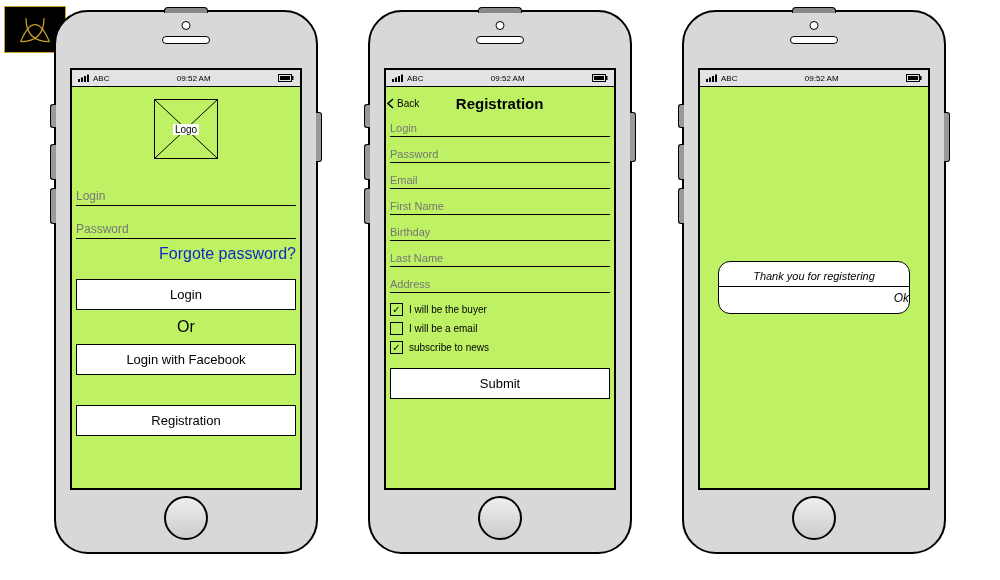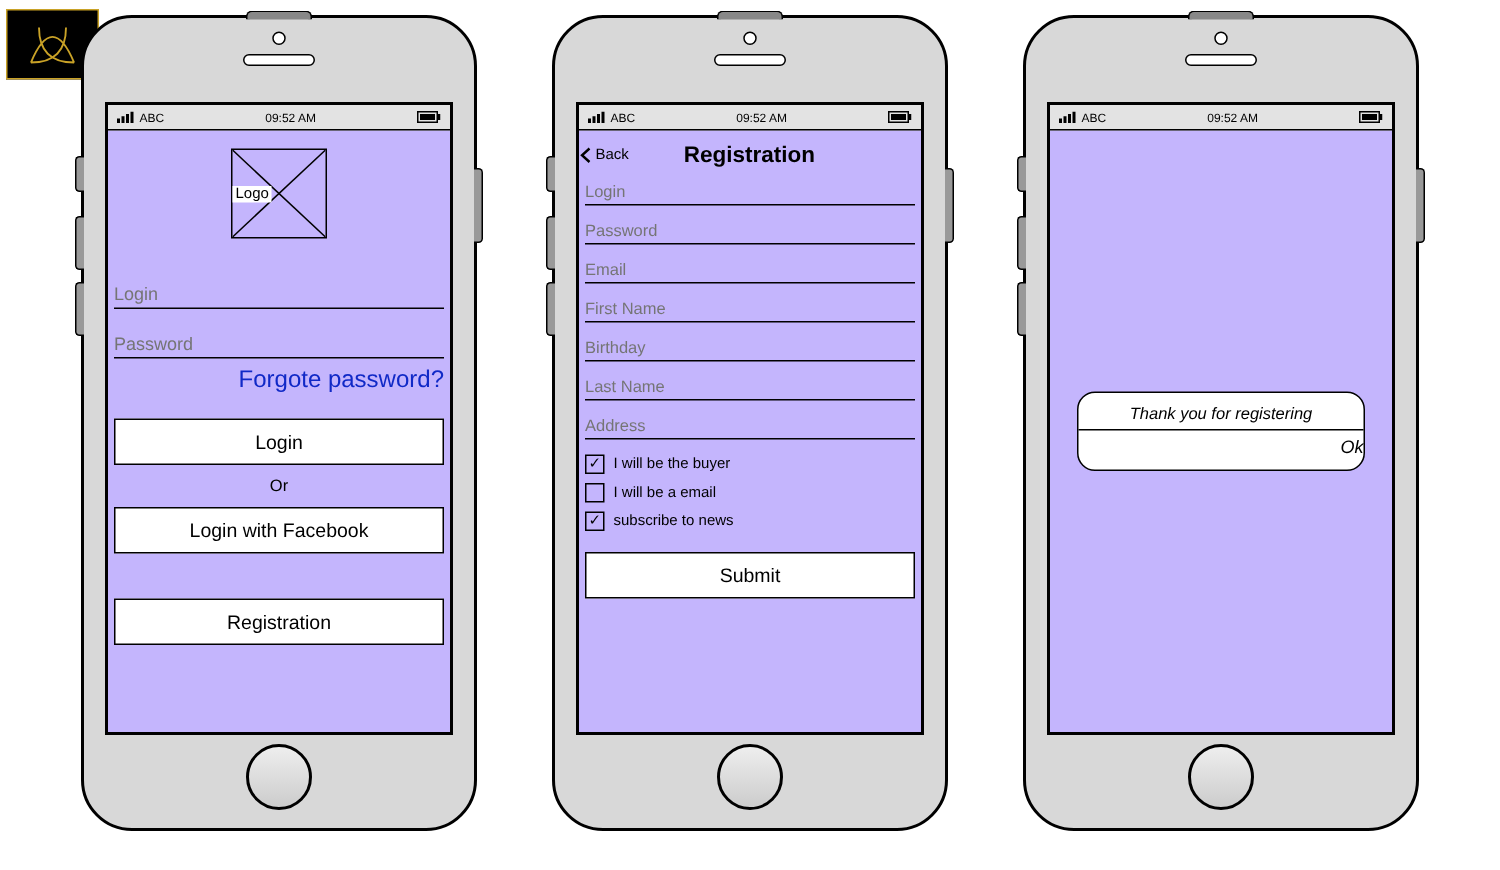--- a/index.html
+++ b/index.html
@@ -12,38 +12,38 @@
   .phone{width:260px;height:540px;background:#d8d8d8;border:2px solid #000;border-radius:34px;position:relative;}
   .phone::before{content:"";position:absolute;top:-5px;left:50%;transform:translateX(-50%);width:42px;height:5px;background:#888;border:1.5px solid #000;border-bottom:none;border-radius:4px 4px 0 0;}
   .earpiece{position:absolute;top:24px;left:50%;transform:translateX(-50%);width:46px;height:6px;border:1.5px solid #000;border-radius:6px;background:#fff;}
   .cam{position:absolute;top:9px;left:50%;transform:translateX(-50%);width:7px;height:7px;border:1.5px solid #000;border-radius:50%;background:#fff;}
   .sideR{position:absolute;right:-6px;top:100px;width:5px;height:48px;background:#999;border:1.5px solid #000;border-left:none;border-radius:0 3px 3px 0;}
   .sideL1{position:absolute;left:-6px;top:92px;width:5px;height:22px;background:#999;border:1.5px solid #000;border-right:none;border-radius:3px 0 0 3px;}
   .sideL2{position:absolute;left:-6px;top:132px;width:5px;height:34px;background:#999;border:1.5px solid #000;border-right:none;border-radius:3px 0 0 3px;}
   .sideL3{position:absolute;left:-6px;top:176px;width:5px;height:34px;background:#999;border:1.5px solid #000;border-right:none;border-radius:3px 0 0 3px;}
   .home{position:absolute;bottom:12px;left:50%;transform:translateX(-50%);width:40px;height:40px;border:2px solid #000;border-radius:50%;background:linear-gradient(#eee,#ccc);}
 
-  .screen{position:absolute;top:56px;left:14px;right:14px;bottom:62px;border:2px solid #000;background:#c4b5fd;display:flex;flex-direction:column;}
+  .screen{position:absolute;top:56px;left:14px;right:14px;bottom:62px;border:2px solid #000;background:#bef264;display:flex;flex-direction:column;}
   .status{height:16px;background:#e3e3e3;border-bottom:1px solid #000;display:flex;align-items:center;justify-content:space-between;padding:0 6px;font-size:8px;font-family:Arial,Helvetica,sans-serif;}
   .status .l,.status .r{display:flex;align-items:center;gap:3px;}
   .status svg{display:block;}
 
   .content{flex:1;padding:10px 4px;display:flex;flex-direction:column;overflow:hidden;}
 
   
-  .logo-box{align-self:center;margin-top:2px;width:62px;height:58px;border:1.5px solid #000;position:relative;display:flex;align-items:center;justify-content:flex-start;font-size:10px;}
+  .logo-box{align-self:center;margin-top:2px;width:62px;height:58px;border:1.5px solid #000;position:relative;display:flex;align-items:center;justify-content:center;font-size:10px;}
   .logo-box svg{position:absolute;inset:0;}
   .field{border:none;border-bottom:1.5px solid #000;font:inherit;font-size:12px;padding:2px 0;background:transparent;outline:none;width:100%;}
   .s1 .fields{margin-top:28px;display:flex;flex-direction:column;gap:14px;}
   .link{color:#1029c7;font-size:16px;align-self:flex-end;margin-top:6px;cursor:pointer;}
   .btn{border:1.5px solid #000;background:#fff;font:inherit;font-size:13px;padding:7px 0;cursor:pointer;position:relative;}
   .btn::after{content:"";position:absolute;left:2px;right:-3px;top:2px;bottom:-3px;border-right:1.5px solid #000;border-bottom:1.5px solid #000;z-index:-1;}
   .wide{width:100%;}
   .s1 .btn-login{margin-top:16px;}
-  .or{align-self:center;font-size:11px;margin:8px 0;}
+  .or{align-self:center;font-size:16px;margin:8px 0;}
   .s1 .btn-reg{margin-top:30px;}
 
   
   .header2{display:flex;align-items:center;margin:-2px 0 6px -4px;}
   .back{display:flex;align-items:center;gap:2px;font-size:10px;cursor:pointer;}
   .title2{font-size:15px;font-weight:bold;margin:0 auto;padding-right:30px;}
   .s2 .flist{display:flex;flex-direction:column;gap:9px;margin-top:2px;}
   .s2 .flist .field{font-size:11px;}
   .checks{margin-top:10px;display:flex;flex-direction:column;gap:6px;font-size:10px;}
   .check{display:flex;align-items:center;gap:6px;cursor:pointer;}

